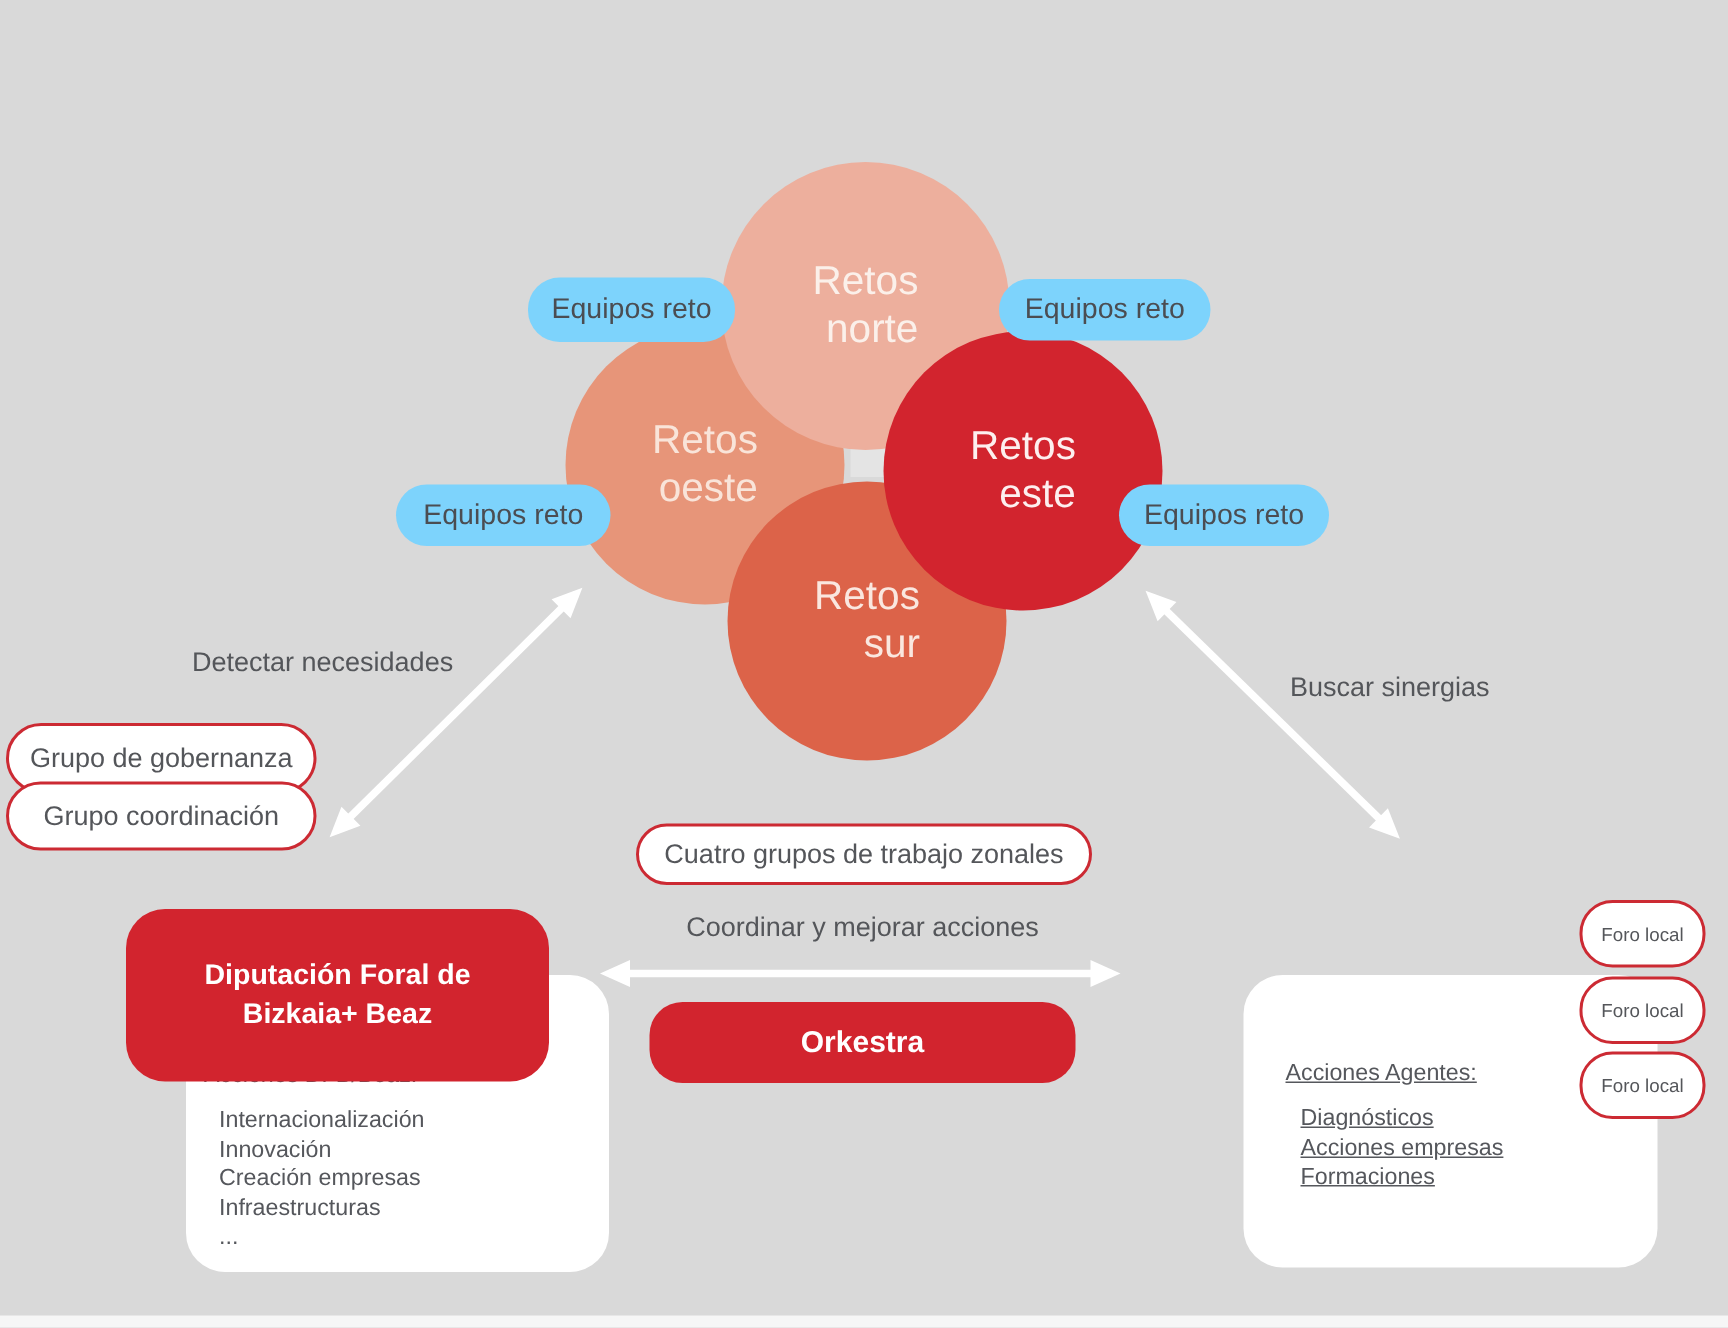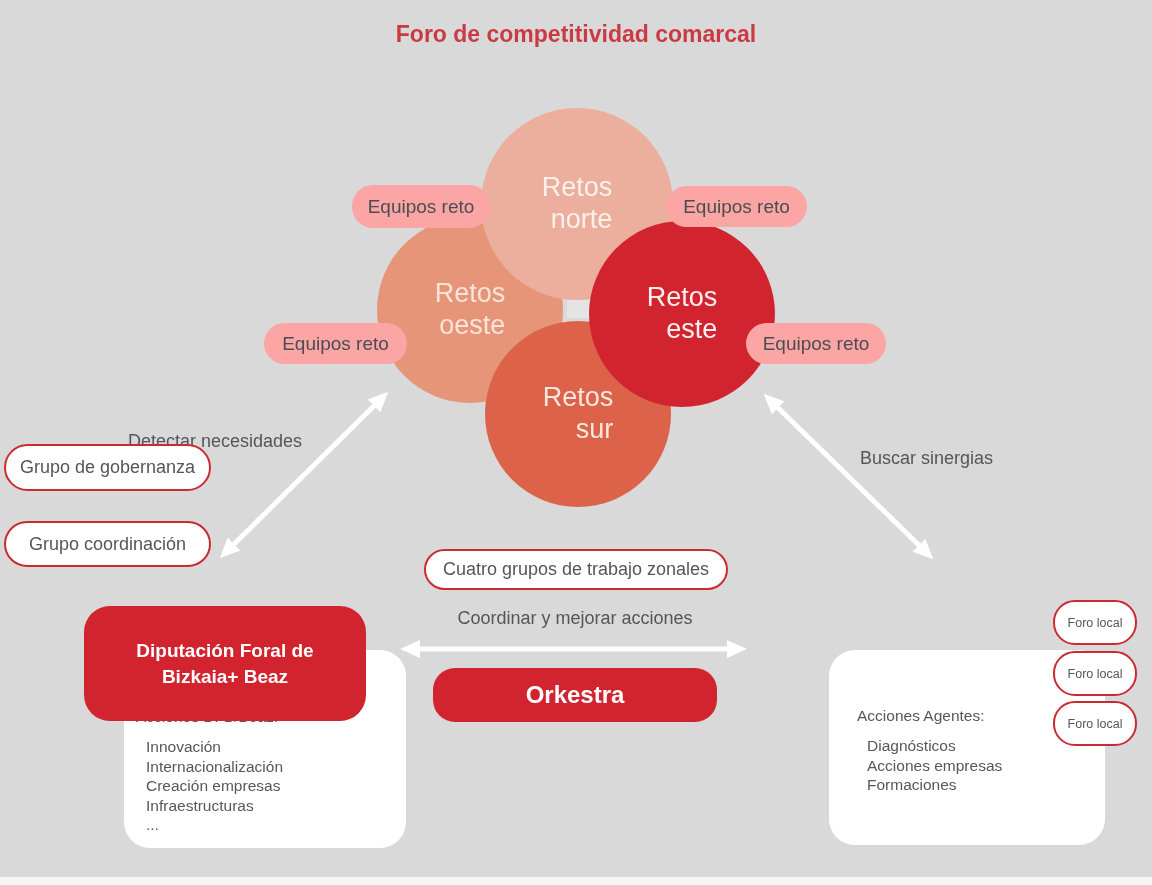--- a/index.html
+++ b/index.html
@@ -20,35 +20,35 @@
     display:flex;align-items:center;justify-content:center;
     text-align:right;white-space:pre-line;
     font-size:27px;line-height:1.18;font-weight:400;
   }
   .c-norte{left:481px;top:108px;width:192px;height:192px;background:#EDAF9D;color:#FBF0EA;z-index:2;}
   .c-oeste{left:377px;top:217px;width:186px;height:186px;background:#E79579;color:#F9E4D9;z-index:1;}
   .c-sur  {left:485px;top:321px;width:186px;height:186px;background:#DC6349;color:#FAE7DF;z-index:3;}
   .c-este {left:589px;top:221px;width:186px;height:186px;background:#D2242E;color:#FDEFEF;z-index:4;}
   .gap-square{position:absolute;left:567px;top:295px;width:23px;height:23px;background:#E4E4E4;z-index:0;}
   .pill-white{
-    position:absolute;background:#fca5a5;border-radius:21px;
+    position:absolute;background:#7dd3fc;border-radius:21px;
     display:flex;align-items:center;justify-content:center;
     font-size:19px;color:#4B4D52;z-index:10;
   }
   .eq-tl{left:352px;top:185px;width:138px;height:43px;}
   .eq-tr{left:666px;top:186px;width:141px;height:41px;}
   .eq-bl{left:264px;top:323px;width:143px;height:41px;}
   .eq-br{left:746px;top:323px;width:140px;height:41px;}
   .pill-red{
     position:absolute;background:#FFFFFF;
     border:2px solid #CC2A33;border-radius:24px;
     display:flex;align-items:center;justify-content:center;
     font-size:18px;color:#54565A;z-index:10;box-sizing:border-box;
   }
-  .p-gob{left:4px;top:444px;width:207px;height:47px;}
+  .p-gob{left:4px;top:482px;width:207px;height:47px;}
   .p-coo{left:4px;top:521px;width:207px;height:46px;}
   .p-cua{left:424px;top:549px;width:304px;height:41px;border-radius:21px;}
   .note{
     position:absolute;font-size:18px;color:#54565A;z-index:5;
   }
   .n-detectar{left:128px;top:431px;}
   .n-buscar{left:860px;top:448px;}
   .n-coordinar{left:380px;top:608px;width:390px;text-align:center;}
   .arrows{position:absolute;left:0;top:0;z-index:4;pointer-events:none;}
   .card-header{
@@ -56,43 +56,42 @@
     display:flex;align-items:center;justify-content:center;
     text-align:center;color:#FFFFFF;font-weight:bold;
     font-size:19px;line-height:1.32;z-index:7;box-sizing:border-box;
   }
   .card-body{
     position:absolute;background:#ffffff;border-radius:26px;
     color:#55575C;font-size:15.5px;z-index:6;box-sizing:border-box;margin-left:40px;
   }
   .h-left {left:84px;top:606px;width:282px;height:115px;padding:0 28px;}
   .b-left {left:84px;top:650px;width:282px;height:198px;padding:58px 14px 0 12px;}
-  .h-center{left:433px;top:668px;width:284px;height:54px;font-size:24px;border-radius:22px;}
+  .h-center{left:433px;top:668px;width:284px;height:54px;font-size:20px;border-radius:22px;}
   .b-center{left:435px;top:715px;width:283px;height:131px;border-radius:24px;padding:29px 20px 0 20px;}
   .h-right{left:789px;top:581px;width:276px;height:115px;padding:0 40px;}
-  .b-right{left:789px;top:650px;width:276px;height:195px;padding:57px 14px 0 28px;}
+  .b-right{left:789px;top:650px;width:276px;height:195px;padding:57px 14px 0 28px;text-decoration:underline;}
   .card-subtitle{margin-bottom:11px;}
   .card-items div{line-height:19.5px;padding-left:10px;}
   .b-center .card-items div{width:215px;line-height:19.5px;}
   .foro-pill{
     position:absolute;background:#FFFFFF;
     border:2px solid #CC2A33;border-radius:22px;
     display:flex;align-items:center;justify-content:center;
     font-size:12.5px;color:#54565A;z-index:8;box-sizing:border-box;
     width:84px;height:45px;left:1053px;
   }
   .fp-1{top:600px;} .fp-2{top:651px;} .fp-3{top:701px;}
   .bottom-strip{position:absolute;left:0;bottom:0;width:1152px;height:8px;background:#F6F6F6;z-index:11;}
 </style>
 </head>
 <body>
 
 <div id="canvas">
 
-  <div class="title">Foro de competitividad comarcal</div>
 
   <div class="gap-square"></div>
 
   <div class="circle c-oeste">Retos
 oeste</div>
   <div class="circle c-norte">Retos
 norte</div>
   <div class="circle c-sur">Retos
 sur</div>
   <div class="circle c-este">Retos
@@ -118,22 +117,22 @@
   <div class="note n-buscar">Buscar sinergias</div>
   <div class="note n-coordinar">Coordinar y mejorar acciones</div>
 
   <div class="pill-red p-gob">Grupo de gobernanza</div>
   <div class="pill-red p-coo">Grupo coordinación</div>
   <div class="pill-red p-cua">Cuatro grupos de trabajo zonales</div>
 
   <div class="card-body b-left">
     <div class="card-subtitle">Acciones DFB/Beaz:</div>
     <div class="card-items">
+      <div>Internacionalización</div>
       <div>Innovación</div>
-      <div>Internacionalización</div>
       <div>Creación empresas</div>
       <div>Infraestructuras</div>
       <div>...</div>
     </div>
   </div>
   <div class="card-header h-left">Diputación Foral de Bizkaia+ Beaz</div>
 
   <div class="card-header h-center">Orkestra</div>
 
   <div class="card-body b-right">

